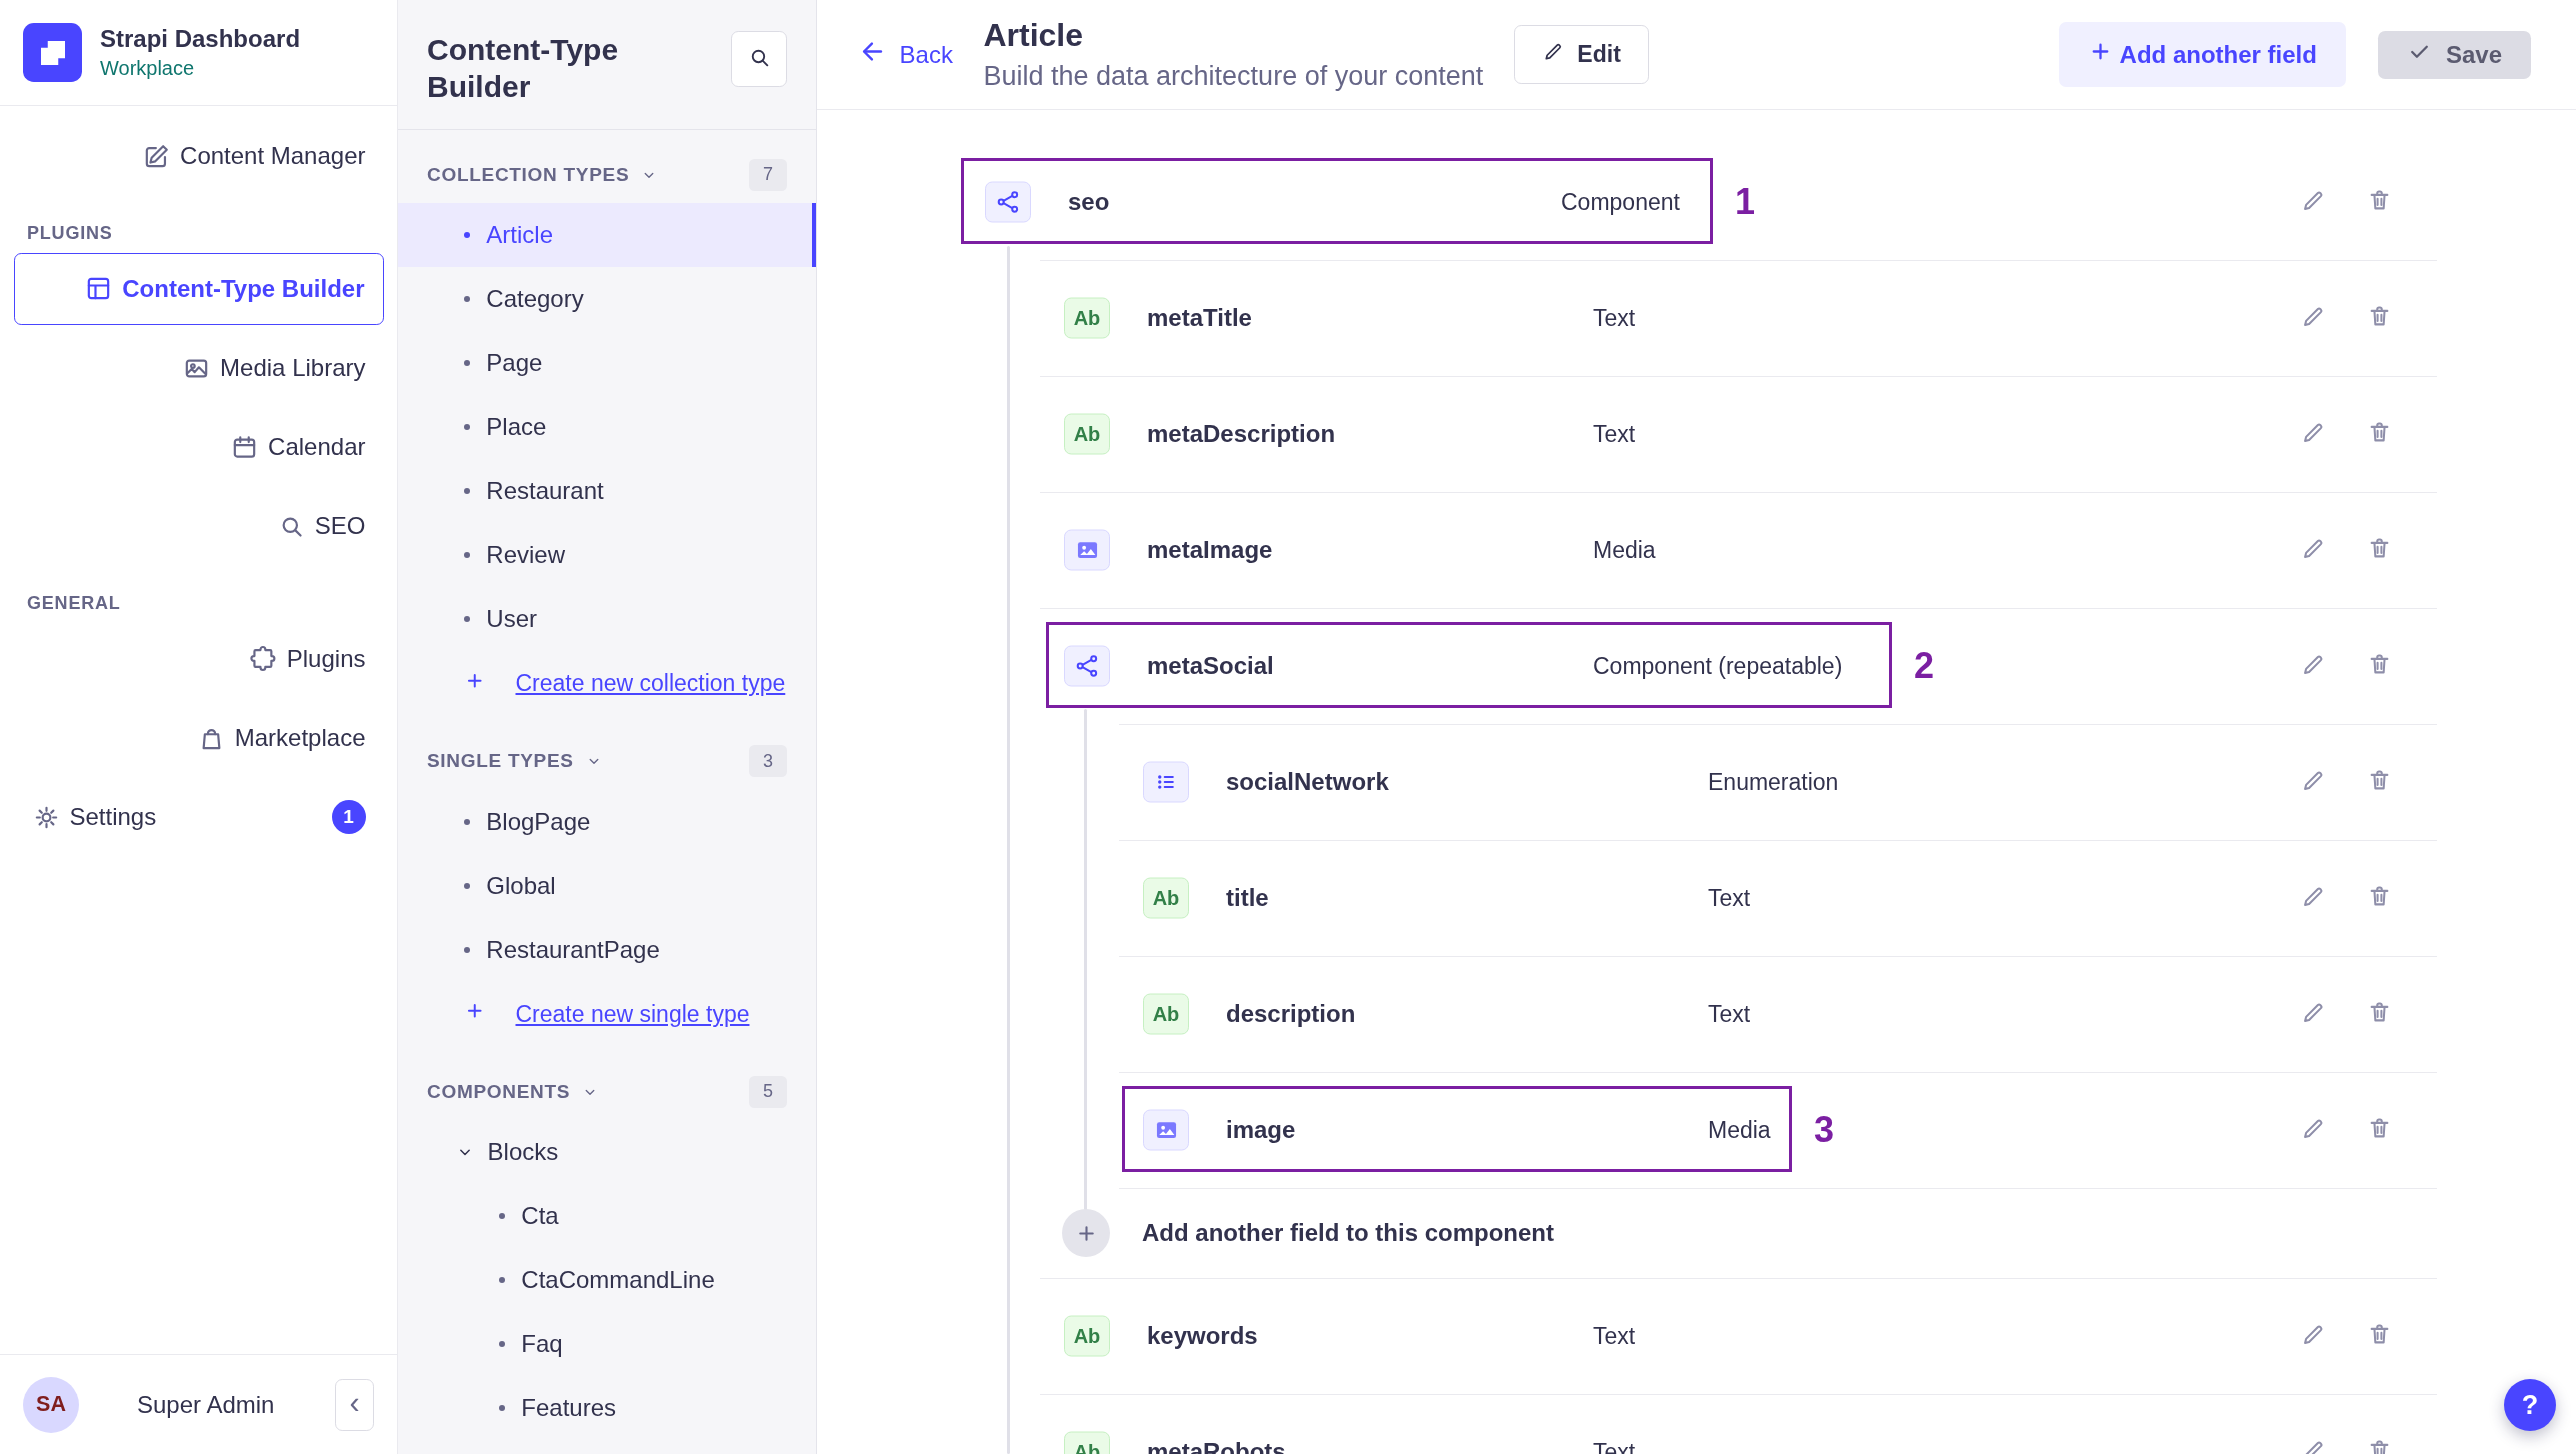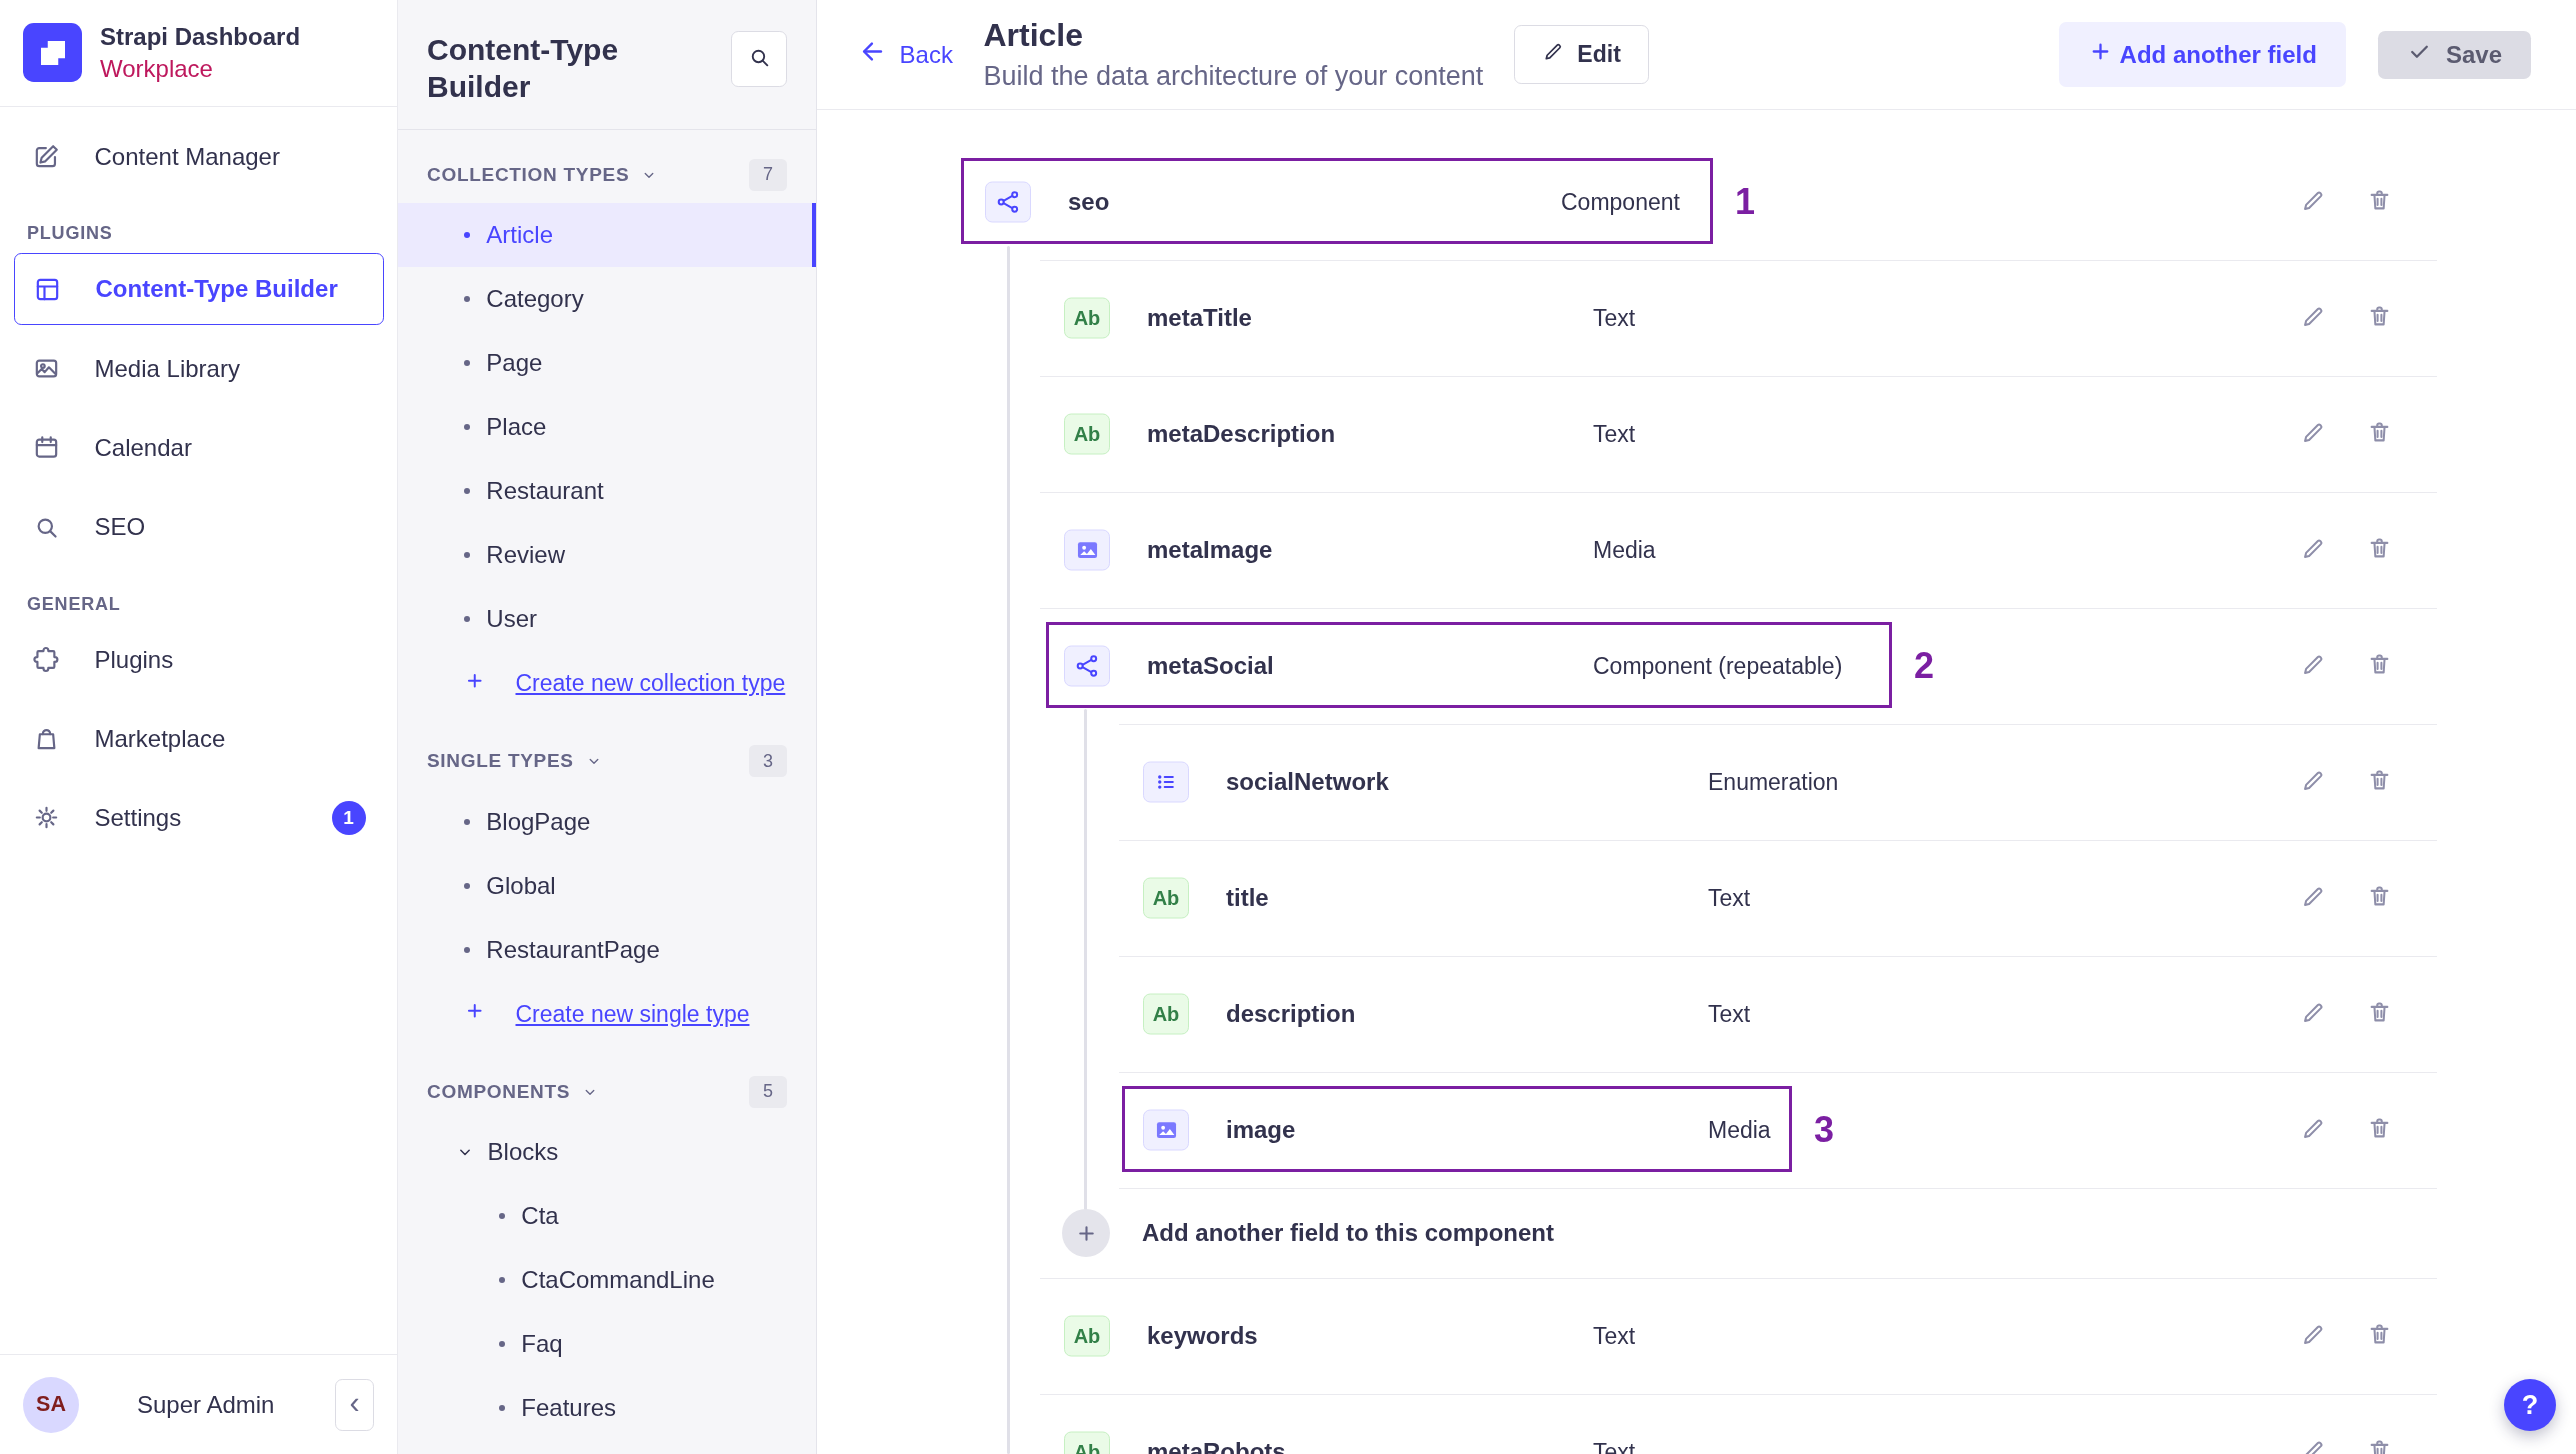--- a/index.html
+++ b/index.html
@@ -6,24 +6,24 @@
   html,body { width:2576px; height:1454px; }
   body { font-family:"Liberation Sans", sans-serif; background:#fff; color:#32324D; }
   .page { position:relative; width:2576px; height:1454px; overflow:hidden; background:#fff; }
 
   
   .left-nav { position:absolute; left:0; top:0; bottom:0; width:398px; background:#fff; border-right:0.9px solid #EAEAEF; z-index:3; }
   .brand { display:flex; align-items:center; gap:18px; padding:23px 23px; border-bottom:0.9px solid #EAEAEF; }
   .brand-logo { width:59px; height:59px; border-radius:10.8px; background:#4945FF; display:flex; align-items:center; justify-content:center; flex:none; }
   .brand-logo svg { width:36px; height:36px; }
   .brand-name { font-size:24px; font-weight:700; color:#32324D; }
-  .brand-sub { font-size:24px; color:#be185d; margin-top:3.6px; }
+  .brand-sub { font-size:20px; color:#0f766e; margin-top:3.6px; }
   .nav-body { padding-top:14.4px; }
   .nav-label { margin:30.5px 27px 9px; font-size:18px; font-weight:700; letter-spacing:0.8px; color:#666687; }
-  .nav-item { height:72px; margin:0 13.5px 7.2px; padding:0 18px; border-radius:7.2px; display:flex; align-items:center; gap:34px; font-size:24px; color:#32324D; cursor:pointer; }
+  .nav-item { height:72px; margin:0 13.5px 7.2px; padding:0 18px; border-radius:7.2px; display:flex; align-items:center; gap:9px; font-size:24px; color:#32324D; cursor:pointer;justify-content:flex-end; }
   .nav-item .nav-ic { color:#666687; display:flex; }
   .nav-ic svg { width:29px; height:29px; }
   .nav-item.active { border:1.8px solid #4945FF; color:#4945FF; font-weight:600; }
   .nav-item.active .nav-ic { color:#4945FF; }
   .nav-badge { margin-left:auto; min-width:34px; height:34px; padding:0 5.4px; border-radius:17px; background:#4945FF; color:#fff; font-size:19px; font-weight:600; display:flex; align-items:center; justify-content:center; }
   .user-area { position:absolute; left:0; right:0; bottom:0; border-top:0.9px solid #EAEAEF; padding:21.5px 23px; display:flex; align-items:center; gap:20px; background:#fff; }
   .avatar { width:56px; height:56px; border-radius:50%; background:#D9D8FF; color:#7f1d1d; font-weight:700; font-size:21.5px; display:flex; align-items:center; justify-content:center; flex:none; }
   .user-name { font-size:24px; color:#32324D;margin-left:38px; }
   .collapse-btn { margin-left:auto; width:39px; height:52px; border:0.9px solid #DCDCE4; border-radius:7.2px; background:#fff; color:#666687; font-size:30.5px; line-height:1; display:flex; align-items:center; justify-content:center; cursor:pointer; padding-bottom:5.4px; }
 

